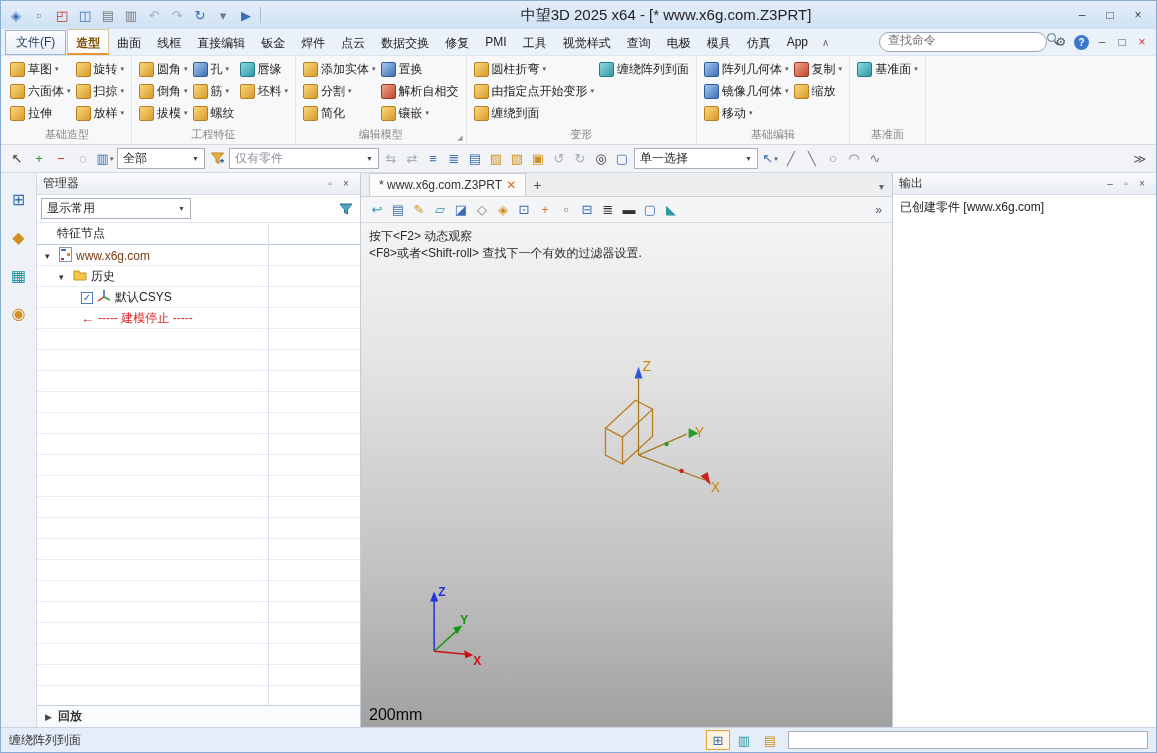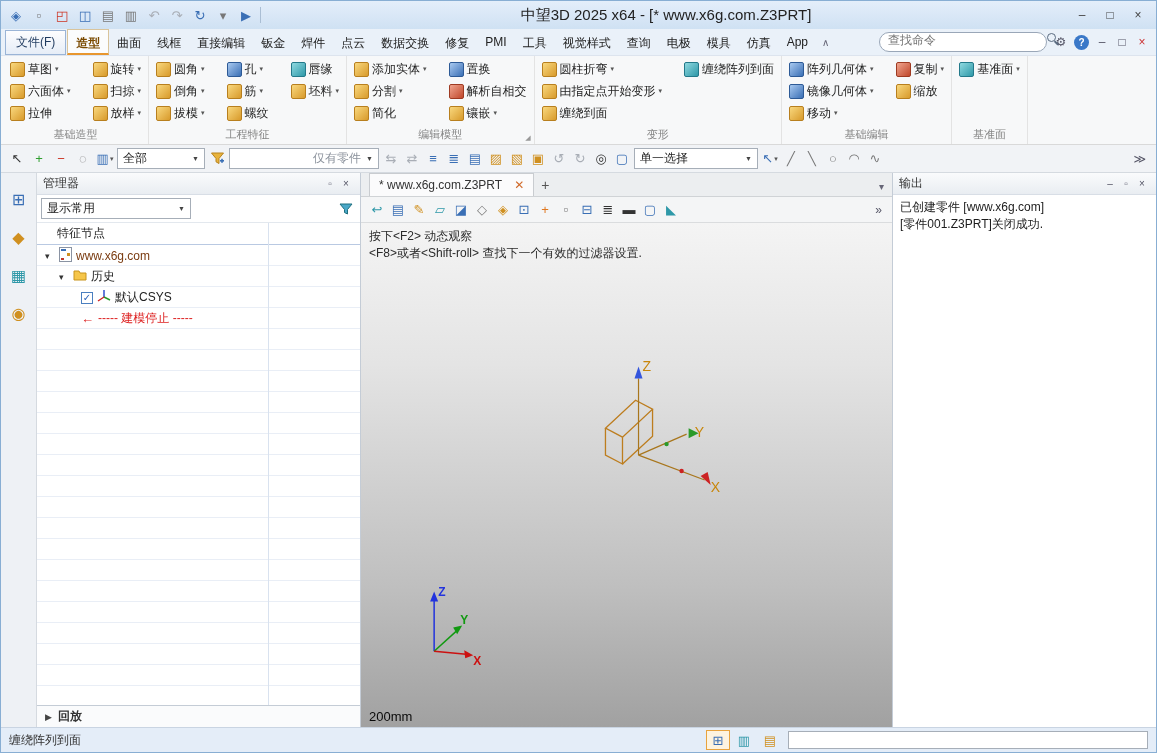--- a/index.html
+++ b/index.html
@@ -28,21 +28,21 @@
   .search input{border:none;outline:none;flex:1;font-size:12px;font-family:inherit;color:#333;background:transparent;}
   .mag{width:9px;height:9px;border:1.5px solid #5a6b80;border-radius:50%;position:relative;flex:none;}
   .mag::after{content:'';position:absolute;width:5px;height:1.5px;background:#5a6b80;transform:rotate(45deg);right:-4px;bottom:-2px;}
   .mbtn{width:20px;height:20px;display:inline-flex;align-items:center;justify-content:center;font-size:12px;color:#556;}
   .mbtn.badge{background:#3a78c8;color:#fff;border-radius:50%;width:15px;height:15px;font-size:10px;font-weight:bold;margin:0 3px;}
   .mbtn.c-red{color:#c33;}
 
   
   .ribbon{height:89px;flex:none;background:#f7f8f9;border-bottom:1px solid #d9d9d9;display:flex;padding:0 2px;overflow:hidden;}
   .rgroup{display:flex;flex-direction:column;border-right:1px solid #e3e3e3;padding:2px 5px 0;}
-  .rcols{display:flex;flex:1;gap:18px;}
+  .rcols{display:flex;flex:1;gap:1px;}
   .rcol{display:flex;flex-direction:column;}
   .ritem{display:flex;align-items:center;height:22px;padding:0 2px;gap:3px;white-space:nowrap;cursor:default;}
   .icn{width:15px;height:15px;border-radius:2px;flex:none;}
   .t-gold{background:linear-gradient(135deg,#f9d87e,#d89a2b);border:1px solid #b87f1e;}
   .t-teal{background:linear-gradient(135deg,#8fd9e0,#2e98a8);border:1px solid #23798a;}
   .t-blue{background:linear-gradient(135deg,#a8c9f0,#3a6fb5);border:1px solid #2d5a96;}
   .t-red{background:linear-gradient(135deg,#f0a58f,#c0472b);border:1px solid #9e3a22;}
   .rlbl{font-size:12px;color:#1e1e1e;}
   .arr{font-size:7px;color:#555;}
   .rlabel{height:17px;text-align:center;color:#858585;font-size:11px;line-height:15px;position:relative;}
@@ -52,21 +52,21 @@
   .selbar{height:28px;flex:none;background:#f1f3f6;border-bottom:1px solid #d5dae0;display:flex;align-items:center;padding:0 6px;gap:2px;}
   .gic{min-width:20px;height:20px;display:inline-flex;align-items:center;justify-content:center;font-size:13px;cursor:default;}
   .mini-arr{font-size:7px;margin-left:1px;color:#555;}
   .c-dark{color:#333;}.c-gray{color:#777;}.c-gray-light{color:#a9aeb6;}
   .c-blue{color:#3a6fb5;}.c-teal{color:#2e98a8;}.c-gold{color:#d09020;}
   .c-green{color:#2f9e2f;}.c-red{color:#cc3322;}.c-orange{color:#e07820;}
   .combo{height:21px;border:1px solid #a6aeb8;background:#fff;display:flex;align-items:center;padding:0 5px;font-size:12px;color:#222;cursor:default;}
   .combo .cv{flex:1;white-space:nowrap;overflow:hidden;}
   .combo .ca{font-size:7px;color:#444;margin-left:5px;}
   .w88{width:88px;}.w150{width:150px;}.w110{width:124px;}
-  .combo.muted .cv{color:#8b929c;text-align:right;}
+  .combo.muted .cv{color:#8b929c;}
   .overflow-ic{margin-left:auto;color:#556;font-size:12px;padding:0 4px;}
 
   
   .main{flex:1;min-height:0;display:flex;}
   .side{width:36px;flex:none;background:#eef1f5;border-right:1px solid #d5dae0;display:flex;flex-direction:column;align-items:center;padding-top:14px;gap:14px;}
   .side-ic{width:24px;height:24px;display:flex;align-items:center;justify-content:center;font-size:16px;cursor:default;}
 
   
   .mgr{width:324px;flex:none;border-right:1px solid #c4ccd6;display:flex;flex-direction:column;background:#fff;}
   .panel-head{height:22px;flex:none;background:linear-gradient(#fafbfc,#e9edf2);display:flex;align-items:center;padding:0 6px;border-bottom:1px solid #d8dee6;color:#333;}
@@ -84,28 +84,28 @@
   .chk{width:12px;height:12px;border:1px solid #4a7fc0;background:#fff;display:inline-flex;align-items:center;justify-content:center;font-size:10px;color:#2a62b8;line-height:10px;flex:none;}
   .stop-arrow{color:#d22;font-weight:bold;font-size:13px;}
   .stop-lbl{color:#d22;}
   .replay{height:22px;flex:none;border-top:1px solid #c4ccd6;display:flex;align-items:center;padding:0 8px;gap:6px;background:#fafbfc;}
   .replay .tri{font-size:9px;color:#444;}
   .replay .rl{font-weight:bold;color:#333;}
 
   
   .center{flex:1;min-width:0;display:flex;flex-direction:column;}
   .doctabs{height:24px;flex:none;background:#eceef0;display:flex;align-items:flex-end;border-bottom:1px solid #d0d3d6;padding:0 0 0 8px;}
-  .doctab{height:23px;background:#fbfbfc;border:1px solid #c9ccd0;border-bottom:none;display:flex;align-items:center;gap:12px;padding:0 9px;font-size:12px;color:#333;}
+  .doctab{height:23px;background:#fbfbfc;border:1px solid #c9ccd0;border-bottom:none;display:flex;align-items:center;gap:4px;padding:0 9px;font-size:12px;color:#333;}
   .tab-close{color:#d06a2a;font-size:12px;cursor:default;}
   .newtab{width:22px;height:22px;display:flex;align-items:center;justify-content:center;color:#555;font-size:14px;}
   .tablist-ic{margin-left:auto;color:#667;font-size:10px;padding:0 8px 4px 0;}
   .doctools{height:26px;flex:none;background:#f4f5f6;border-bottom:1px solid #dadcde;display:flex;align-items:center;padding:0 6px;gap:1px;}
   .canvas{flex:1;min-height:0;position:relative;background:linear-gradient(#f4f4f4 0%,#e4e4e4 28%,#bfbfbf 72%,#a1a1a1 100%);overflow:hidden;}
   .hints{position:absolute;top:5px;left:8px;color:#2a2a2a;font-size:12px;line-height:17px;}
-  .scale-label{position:absolute;left:8px;bottom:3px;font-size:13px;color:#0a0a0a;text-align:right;}
+  .scale-label{position:absolute;left:8px;bottom:3px;font-size:16px;color:#0a0a0a;text-align:right;}
   .overlay{position:absolute;left:0;top:0;width:100%;height:100%;}
   .overlay text{font-family:"Liberation Sans","DejaVu Sans",sans-serif;}
 
   
   .out{width:264px;flex:none;border-left:1px solid #c4ccd6;display:flex;flex-direction:column;background:#fff;}
   .out-body{flex:1;padding:4px 7px;font-size:12px;color:#1c1c1c;line-height:17px;overflow:hidden;}
 
   
   .statusbar{height:25px;flex:none;background:#e4edf8;border-top:1px solid #c9d4e2;display:flex;align-items:center;padding:0 8px;gap:6px;}
   .st-msg{color:#333;}
@@ -576,21 +576,20 @@
       <div class="panel-head">
         <span class="pt">输出</span>
         <span id="out-icons" style="display:flex;">
             <span class="ph-ic">–</span>
             <span class="ph-ic">▫</span>
             <span class="ph-ic">×</span>
           </span>
       </div>
       <div class="out-body" id="out-lines">
           <div class="out-line">已创建零件 [www.x6g.com]</div>
-          <div class="out-line">[零件001.Z3PRT]关闭成功.</div>
         </div>
     </div>
   </div>
 
   <div class="statusbar">
     <span class="st-msg">缠绕阵列到面</span>
     <span class="st-spacer"></span>
     <span id="st-toggles" style="display:flex;gap:2px;">
         <span class="stog c-blue active">⊞</span>
         <span class="stog c-teal">▥</span>

